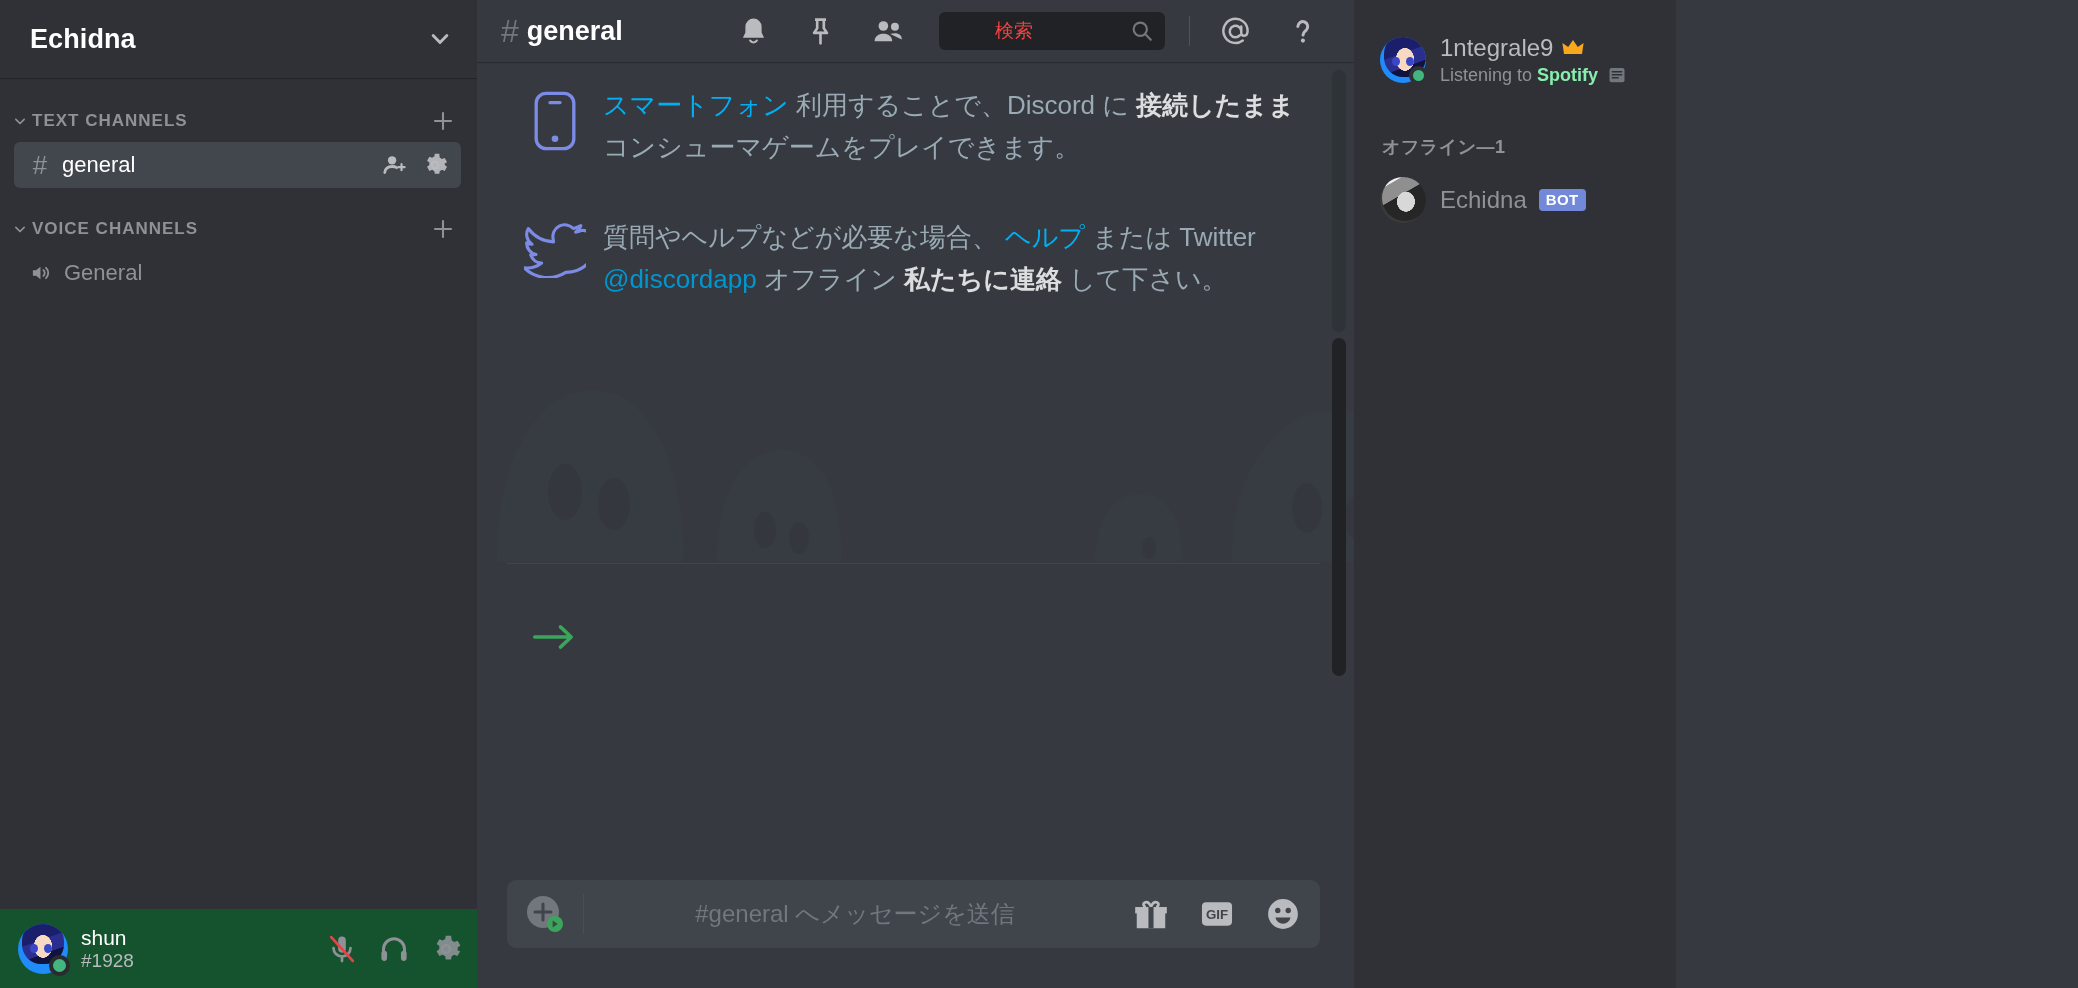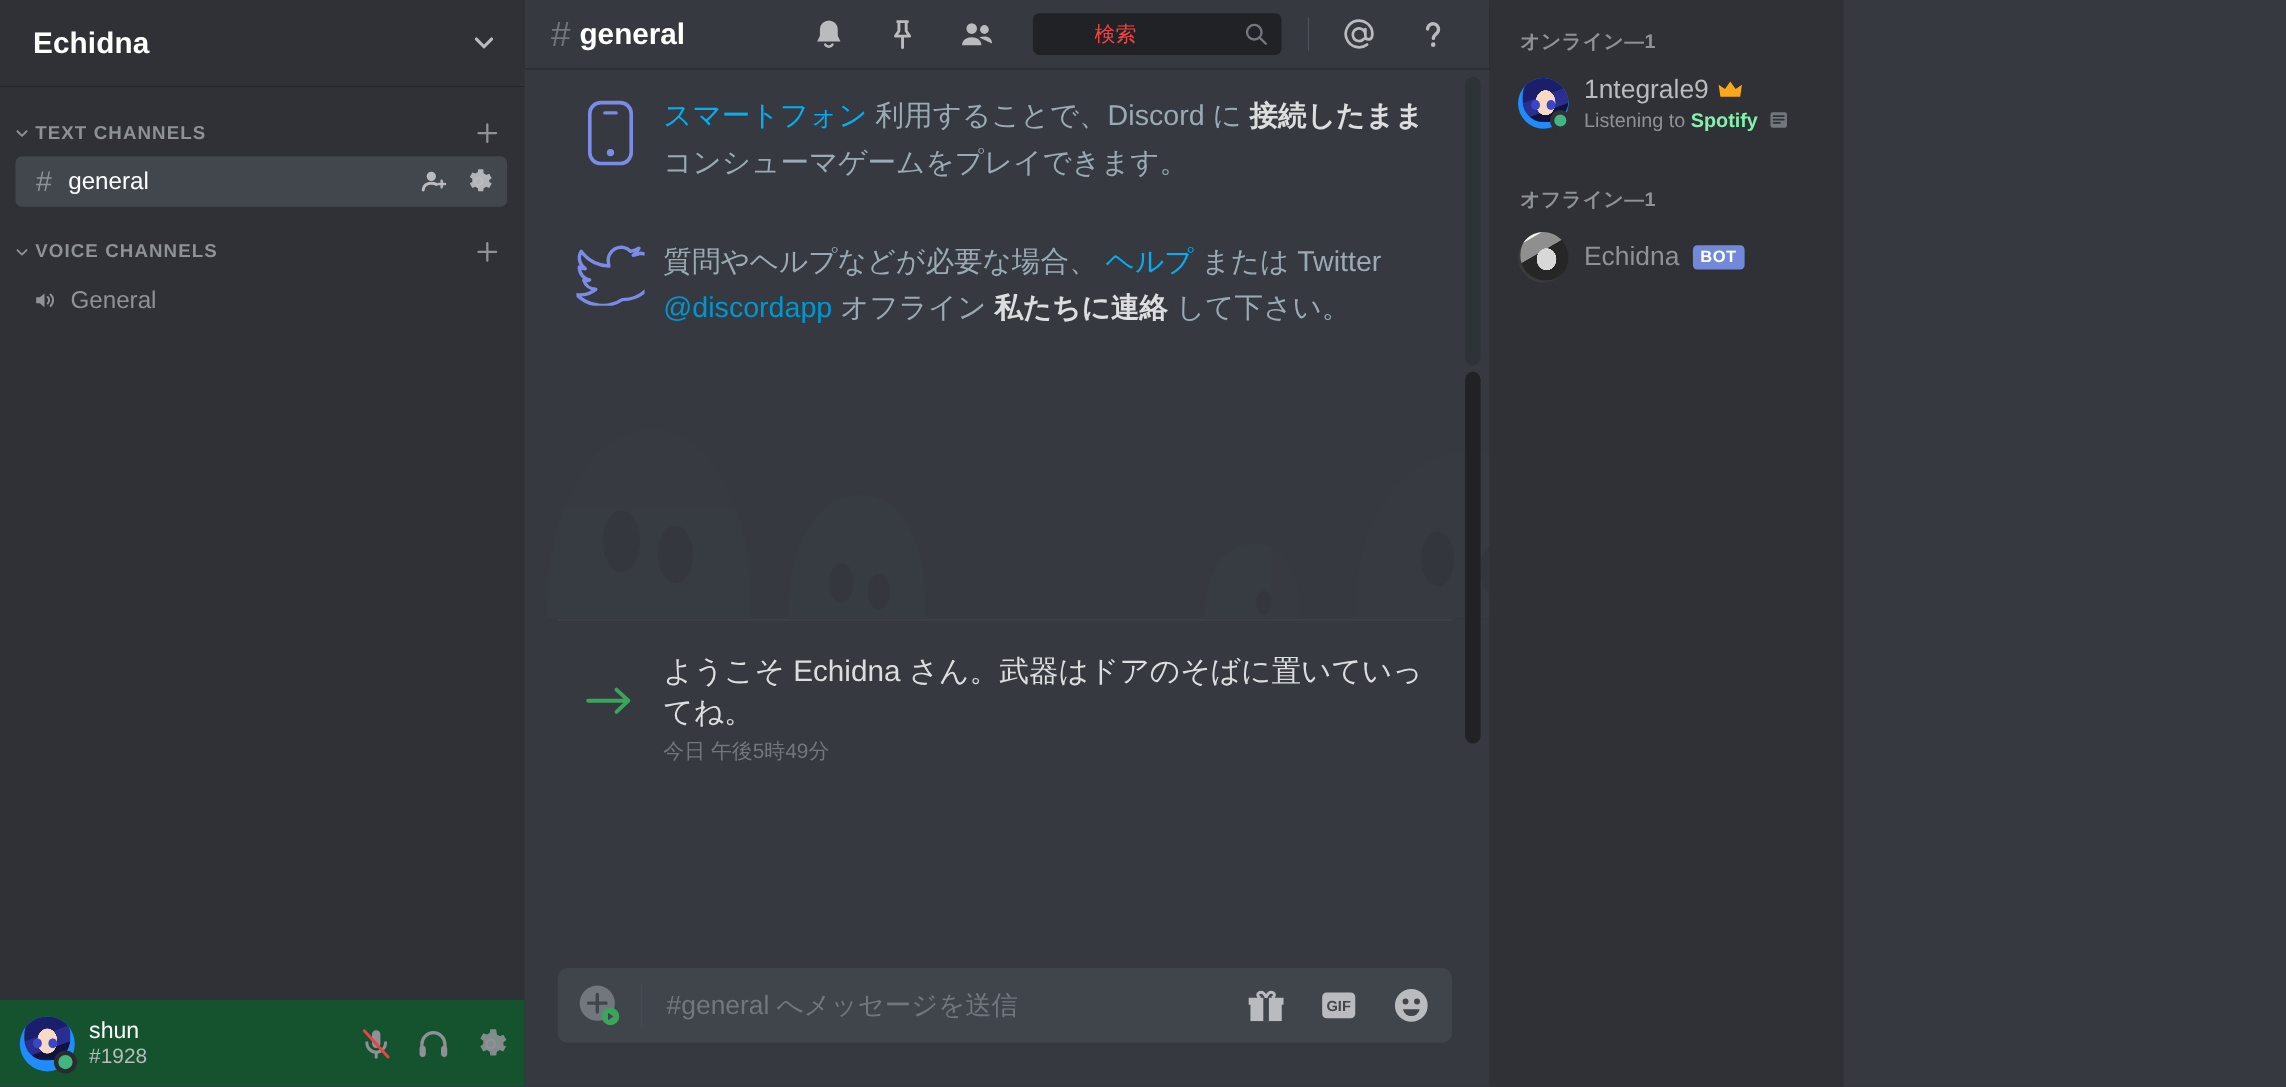--- a/index.html
+++ b/index.html
@@ -149,21 +149,21 @@
   .msg-text .lk { color: #00b0f4; }
   .msg-text .lk2 { color: #0096cf; }
 
   .welcome-row { display: flex; align-items: flex-start; }
   .welcome-ico { width: 96px; flex: 0 0 96px; display:flex; justify-content:center; padding-top: 28px;}
   .welcome-main { padding-top: 0; }
   .welcome-text { color: #dcddde; font-size: 27px; line-height: 1.35; }
   .welcome-time { color:#72767d; font-size: 19px; margin-top: 5px; }
 
   
-  .composer-wrap { flex: 0 0 auto; padding: 0 34px 40px 30px; }
+  .composer-wrap { flex: 0 0 auto; padding: 0 34px 40px 30px; text-align: center; }
   .composer {
     height: 68px; background: #40444b; border-radius: 9px;
     display:flex; align-items:center; padding: 0 18px 0 0;
   }
   .upload-btn {
     width: 76px; flex:0 0 76px; display:flex; align-items:center; justify-content:center;
     position: relative; cursor:pointer;
   }
   .composer-sep { width:1px; height:40px; background:#4a4e55; }
   .composer-input { flex:1 1 auto; padding-left: 22px; color:#72767d; font-size: 24px; cursor:text;}
@@ -374,24 +374,20 @@
             <span>質問やヘルプなどが必要な場合、 </span><span class="lk">ヘルプ</span><span> または Twitter </span><span class="lk2">@discordapp</span><span> オフライン </span><b>私たちに連絡</b><span> して下さい。</span>
           </div>
         </div>
 
         <div class="welcome-row" style="margin-top:292px">
           <div class="welcome-ico">
             <svg style="width:46px;height:34px" viewBox="0 0 34 24">
               <path d="M2 12h27M21 4.5l8 7.5-8 7.5" fill="none" stroke="#3ba55c" stroke-width="2.6" stroke-linecap="round" stroke-linejoin="round"></path>
             </svg>
           </div>
-          <div class="welcome-main">
-            <div class="welcome-text">ようこそ Echidna さん。武器はドアのそばに置いていってね。</div>
-            <div class="welcome-time">今日 午後5時49分</div>
-          </div>
         </div>
 
       </div>
 
       <div class="scrollbar">
         <div class="sb-track"></div>
         <div class="sb-thumb"></div>
       </div>
     </div>
 
@@ -422,21 +418,20 @@
           <circle cx="8.7" cy="9.8" r="1.7" fill="#40444b"></circle>
           <circle cx="15.3" cy="9.8" r="1.7" fill="#40444b"></circle>
           <path d="M7.2 14.2h9.6a4.9 4.9 0 01-9.6 0z" fill="#40444b"></path>
         </svg>
       </div>
     </div>
   </div>
 
   <div class="members">
 
-    <div class="mem-head">オンライン—1</div>
     <div class="mem-row">
       <div class="mem-av">
         <div class="avatar-wrap" style="width:46px;height:46px">
           <div class="avatar anime"></div>
           <div class="status-dot"></div>
         </div>
       </div>
       <div class="mem-info">
         <div class="mem-name-line">
           <span class="mem-name on">1ntegrale9</span>

